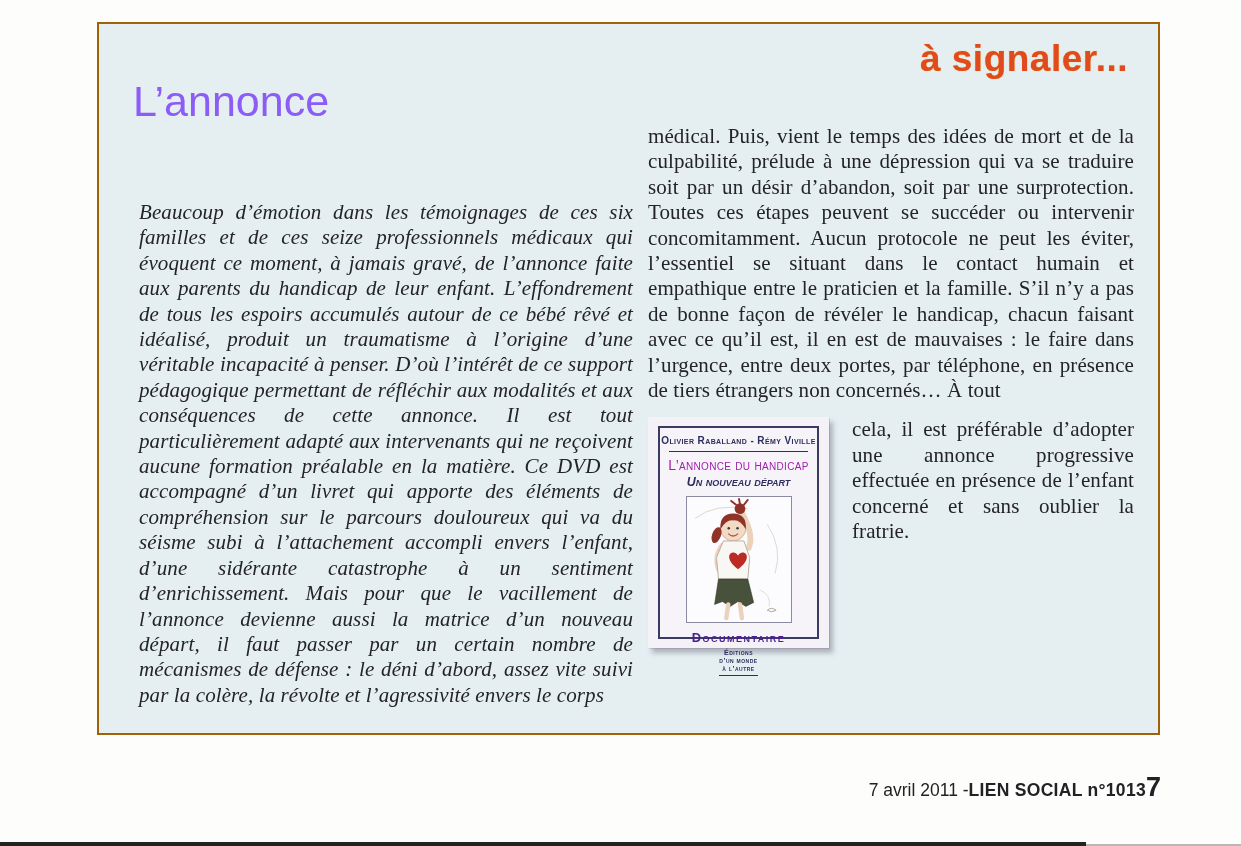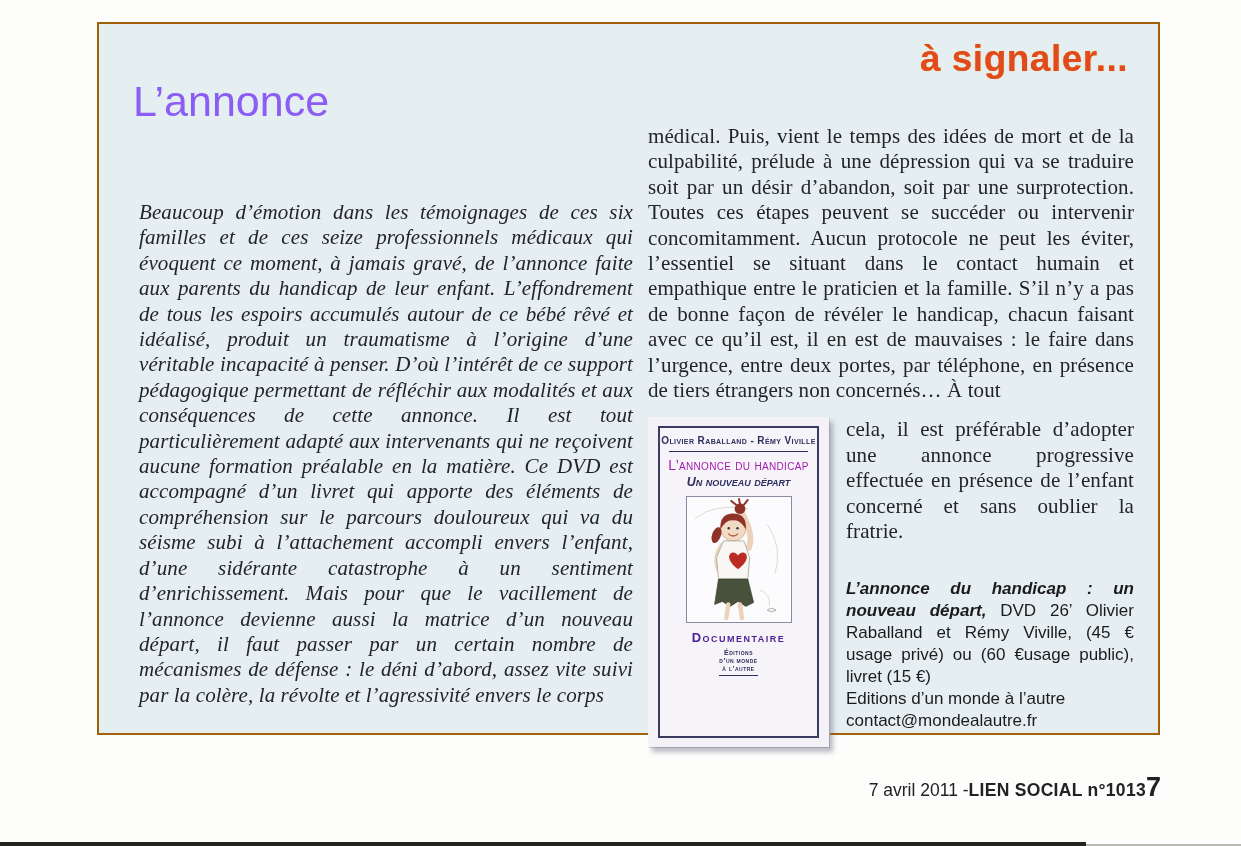--- a/index.html
+++ b/index.html
@@ -36,21 +36,21 @@
     letter-spacing:0.1px;
   }
 
   .body-left  { position:absolute; left:40px; top:176px; width:494px;font-style:italic; }
   .body-right { position:absolute; left:549px; top:100px; width:486px; }
 
   .media-row { display:flex; align-items:flex-start; margin-top:14px; }
 
   
   .dvd-card {
-    flex:none; width:181px; height:330px; box-sizing:border-box;
+    flex:none; width:181px; height:231px; box-sizing:border-box;
     background:#f4f2f7; padding:9px 10px;
     box-shadow:4px 5px 5px rgba(105,105,125,0.45), 1px 1px 0 #cfcdd8;
   }
   .dvd-inner {
     height:100%; box-sizing:border-box;
     border:2px solid #3a3a62; background:#f6f4f9;
     display:flex; flex-direction:column; align-items:center;
     padding:7px 5px 5px;
   }
   .dvd-authors {
@@ -74,21 +74,21 @@
     font-size:13px; font-weight:bold; color:#4c1d95;
     font-variant:small-caps; letter-spacing:1.5px; margin-top:7px;
   }
   .dvd-pub {
     margin-top:4px; text-align:center; color:#2e2e5e;
     font-size:7px; font-weight:bold; letter-spacing:0.5px; line-height:8px;
     font-variant:small-caps;
     border-bottom:1px solid #2e2e5e; padding-bottom:2px;
   }
 
-  .right-of-cover { margin-left:17px; flex:1; min-width:0; }
+  .right-of-cover { margin-left:23px; flex:1; min-width:0; }
 
   .caption {
     margin-top:33px; font-size:17px; line-height:22px; color:#1b1b1e;
   }
   .caption p { margin:0; }
   .cap-lead { text-align:justify; }
   .cap-title { font-weight:bold; font-style:italic; }
 
   .footer {
     position:absolute; top:772px; right:80px;
@@ -157,25 +157,20 @@
               <span>Éditions</span><br>
               <span>d’un monde</span><br>
               <span>à l’autre</span>
             </div>
           </div>
         </div>
 
         <div class="right-of-cover">
           <p class="serif-body">cela, il est préférable d’adopter une annonce progressive effectuée en présence de l’enfant concerné et sans oublier la fratrie.</p>
 
-          <div class="caption">
-            <p class="cap-lead"><span class="cap-title">L’annonce du handicap : un nouveau départ,</span><span> DVD 26’ Olivier Raballand et Rémy Viville, (45 € usage privé) ou (60 €usage public), livret (15 €)</span></p>
-            <p>Editions d’un monde à l’autre</p>
-            <p>contact@mondealautre.fr</p>
-          </div>
         </div>
 
       </div>
     </div>
 
   </div>
 
   <div class="footer">
     <span>7 avril 2011 - </span>
     <span class="issue">LIEN SOCIAL n°1013</span>

